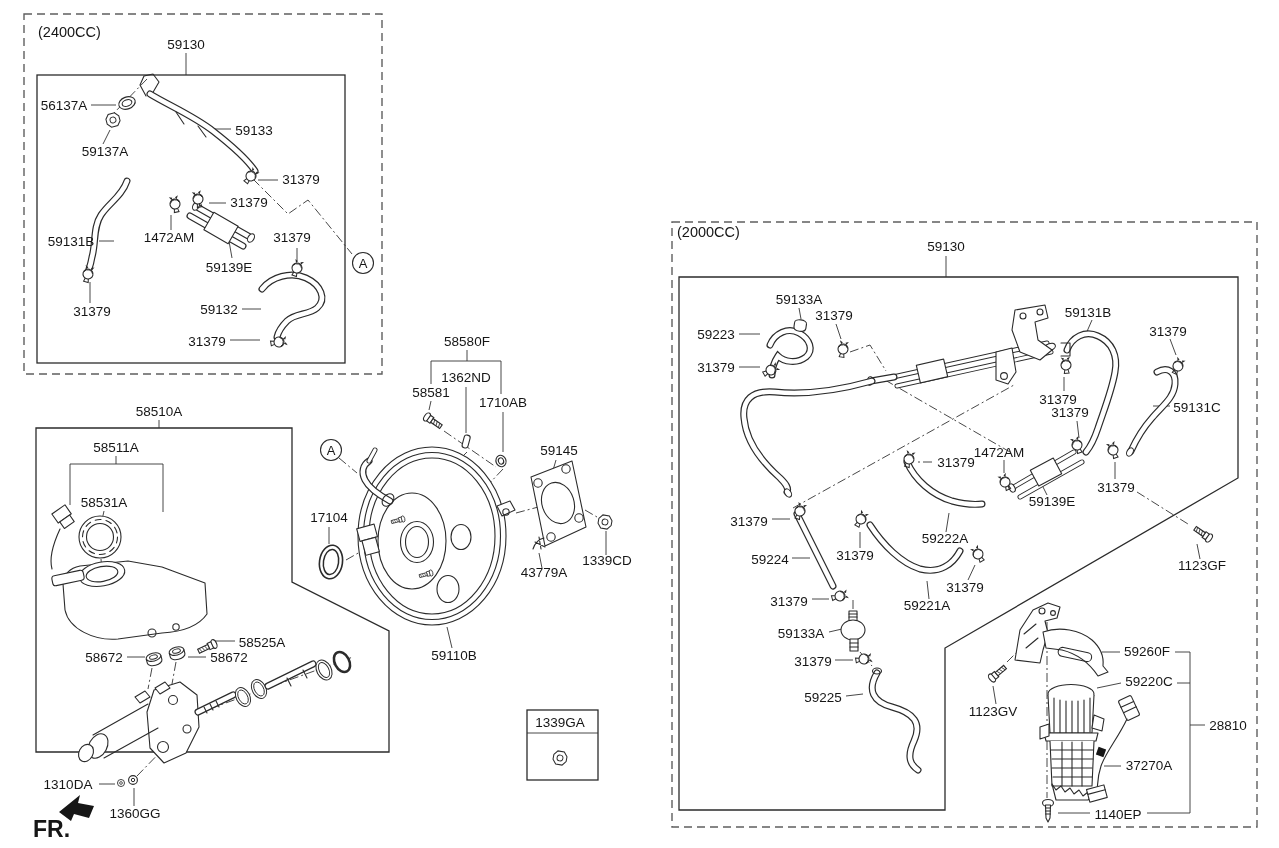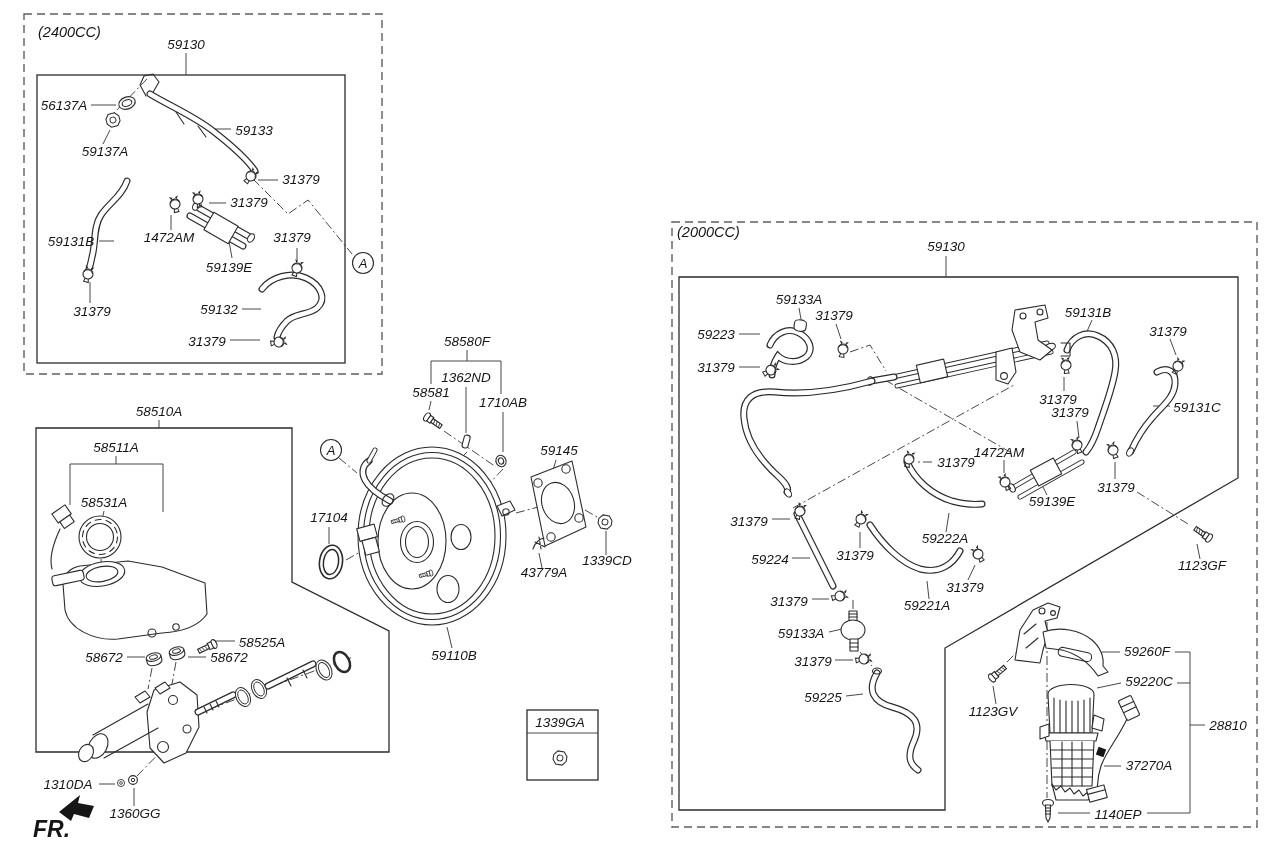--- a/index.html
+++ b/index.html
@@ -1,16 +1,16 @@
 <!DOCTYPE html>
 <html><head>
 <meta charset="utf-8">
 <style>
   html,body { margin:0; padding:0; background:#fff; }
-  .stage { position:relative; width:1279px; height:848px; background:#fff;font-style:italic; }
+  .stage { position:relative; width:1279px; height:848px; background:#fff; }
   svg text { font-family:"Liberation Sans", sans-serif; font-size:13.5px; fill:#161616; }
   svg text.hdr { font-size:14.5px; }
   svg text.fr  { font-size:23px; font-weight:700; }
   svg text.mark{ font-size:13px; }
   .out  { fill:none; stroke:#2b2b2b; stroke-width:1.1; stroke-linecap:round; stroke-linejoin:round; }
   .fill { fill:#fff; stroke:#2b2b2b; stroke-width:1.1; stroke-linejoin:round; }
   .ln   { fill:none; stroke:#333; stroke-width:0.9; }
   .dd   { fill:none; stroke:#333; stroke-width:0.9; stroke-dasharray:9,3,2,3; }
   .dbox { fill:none; stroke:#5f5f5f; stroke-width:1.4; stroke-dasharray:8,5; }
   .sbox { fill:#fff; stroke:#2b2b2b; stroke-width:1.3; }

